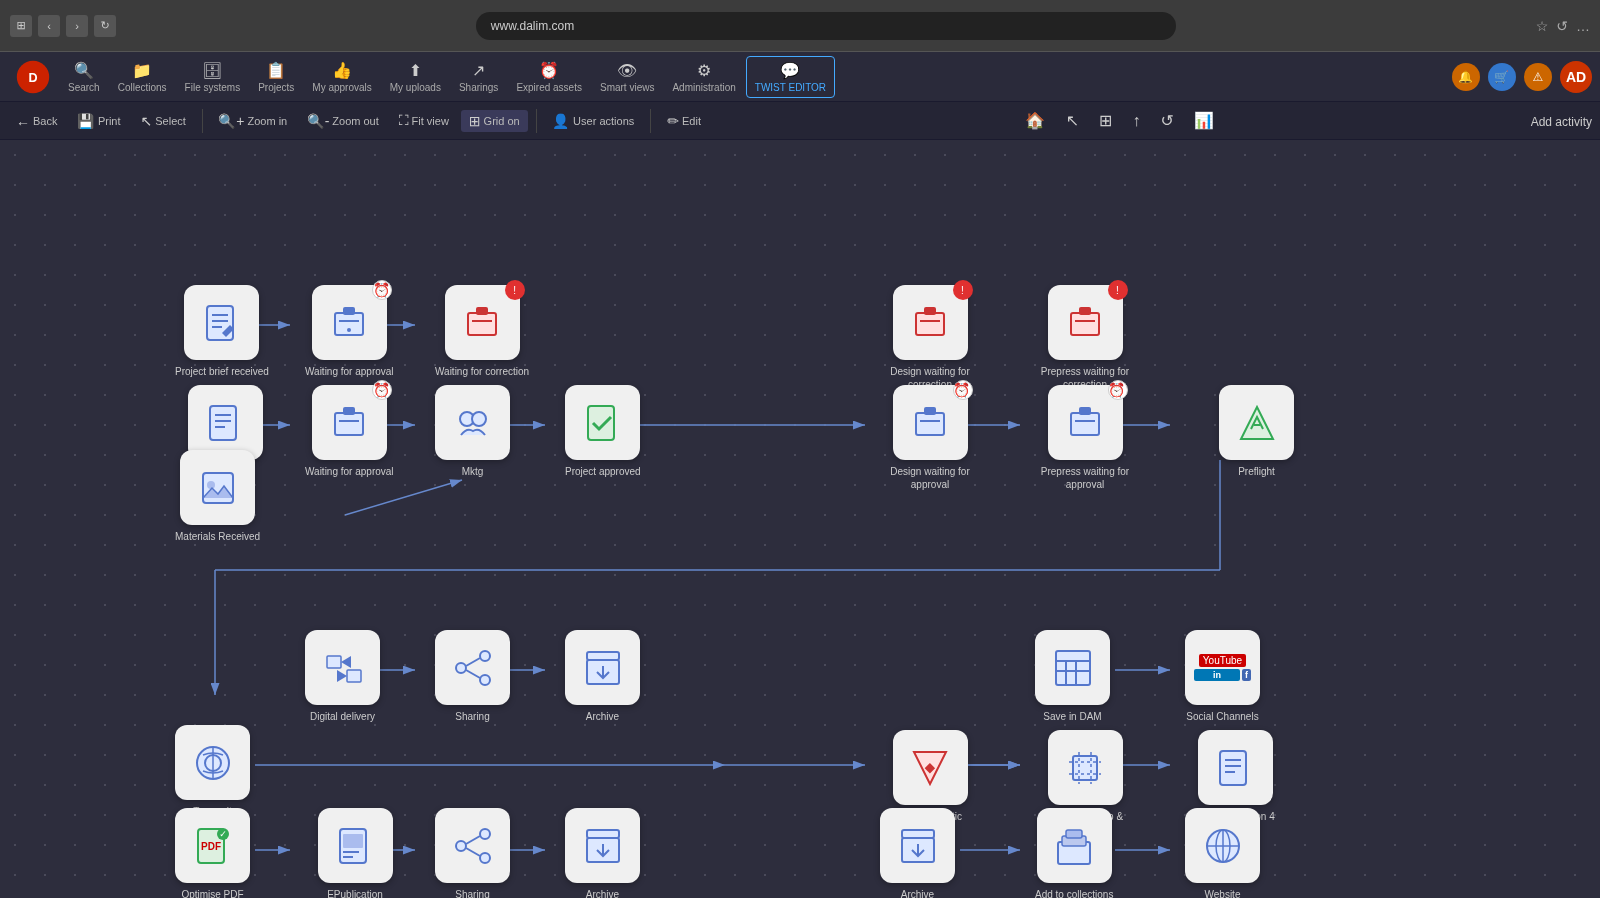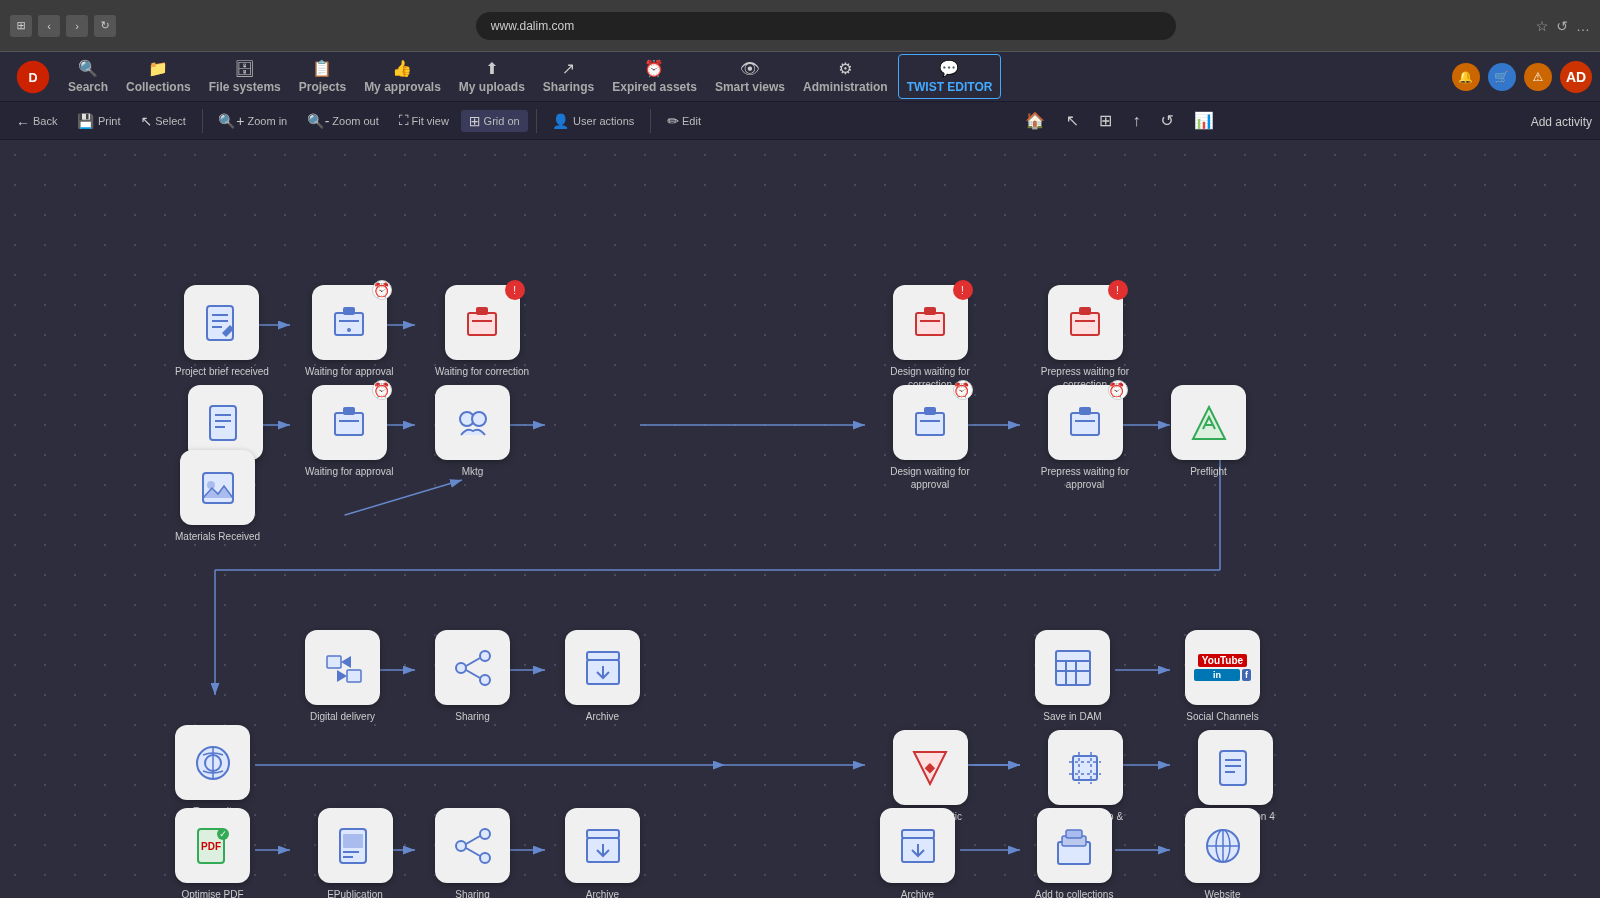--- a/index.html
+++ b/index.html
@@ -32,21 +32,21 @@
       border-bottom: 1px solid #1a1a2e;
     }
     .app-logo { width: 50px; display: flex; align-items: center; justify-content: center; }
     .app-logo svg { width: 36px; height: 36px; }
     .toolbar-item {
       display: flex; flex-direction: column; align-items: center; justify-content: center;
       padding: 4px 8px; color: #ccc; font-size: 9px; cursor: pointer; min-width: 45px; gap: 2px;
       border-radius: 4px;
     }
     .toolbar-icon { font-size: 16px; }
-    .toolbar-label { font-size: 12px; color: #aaa; font-weight: bold; }
+    .toolbar-label { font-size: 10px; color: #aaa; }
 
     
     .secondary-toolbar {
       background: #252535;
       height: 38px;
       display: flex;
       align-items: center;
       padding: 0 8px;
       gap: 4px;
       border-bottom: 1px solid #1a1a2e;
@@ -400,20 +400,29 @@
     <div class="node-icon">
       <svg width="40" height="40" viewBox="0 0 40 40">
           <circle cx="14" cy="16" r="7" fill="#dde8ff" stroke="#5577cc" stroke-width="2"></circle>
           <circle cx="26" cy="16" r="7" fill="#dde8ff" stroke="#5577cc" stroke-width="2"></circle>
           <path d="M8 32 Q14 24 20 28 Q26 24 32 32" fill="#dde8ff" stroke="#5577cc" stroke-width="2"></path>
         </svg>
     </div>
     <span class="node-label">Mktg</span>
   </div>
 
+  <div class="node" style="left:565px; top:245px;">
+    <div class="node-icon">
+      <svg width="40" height="40" viewBox="0 0 40 40">
+          <rect x="5" y="3" width="26" height="34" rx="3" fill="#ddf0e0" stroke="#33aa55" stroke-width="2"></rect>
+          <polyline points="10,20 16,26 28,14" fill="none" stroke="#33aa55" stroke-width="3"></polyline>
+        </svg>
+    </div>
+    <span class="node-label">Project approved</span>
+  </div>
 
   <div class="node" style="left:880px; top:245px;">
     <div class="node-icon">
       <div class="badge badge-clock" style="position:absolute;top:-5px;right:-5px;font-size:14px;">⏰</div>
       <svg width="40" height="40" viewBox="0 0 40 40">
           <rect x="6" y="10" width="28" height="22" rx="2" fill="#dde8ff" stroke="#5577cc" stroke-width="2"></rect>
           <line x1="10" y1="18" x2="30" y2="18" stroke="#5577cc" stroke-width="2"></line>
           <rect x="14" y="4" width="12" height="8" rx="2" fill="#5577cc"></rect>
         </svg>
     </div>
@@ -425,21 +434,21 @@
       <div class="badge badge-clock" style="position:absolute;top:-5px;right:-5px;font-size:14px;">⏰</div>
       <svg width="40" height="40" viewBox="0 0 40 40">
           <rect x="6" y="10" width="28" height="22" rx="2" fill="#dde8ff" stroke="#5577cc" stroke-width="2"></rect>
           <line x1="10" y1="18" x2="30" y2="18" stroke="#5577cc" stroke-width="2"></line>
           <rect x="14" y="4" width="12" height="8" rx="2" fill="#5577cc"></rect>
         </svg>
     </div>
     <span class="node-label">Prepress waiting for approval</span>
   </div>
 
-  <div class="node" style="left:1171px; top:245px;">
+  <div class="node" style="left:1219px; top:245px;">
     <div class="node-icon">
       <svg width="40" height="40" viewBox="0 0 40 40">
           <polygon points="20,4 36,36 4,36" fill="#ddf0e0" stroke="#33aa55" stroke-width="2"></polygon>
           <polyline points="14,26 20,14 26,26" fill="none" stroke="#33aa55" stroke-width="2"></polyline>
           <line x1="17" y1="22" x2="23" y2="22" stroke="#33aa55" stroke-width="2"></line>
         </svg>
     </div>
     <span class="node-label">Preflight</span>
   </div>
 
@@ -500,21 +509,21 @@
           <line x1="13" y1="13" x2="13" y2="37" stroke="#5577cc" stroke-width="2"></line>
           <line x1="23" y1="13" x2="23" y2="37" stroke="#5577cc" stroke-width="2"></line>
         </svg>
     </div>
     <span class="node-label">Save in DAM</span>
   </div>
 
   <div class="node" style="left:1185px; top:490px;">
     <div class="node-icon">
       <div style="display:flex;flex-direction:column;align-items:center;gap:2px;">
-        <div style="background:#cc0000;color:white;font-size:10px;padding:1px 4px;border-radius:2px;font-weight:bold;">You<span style="color:#fff;">Tube</span></div>
+        <div style="background:#cc0000;color:white;font-size:10px;padding:1px 4px;border-radius:2px;font-weight:normal;">You<span style="color:#fff;">Tube</span></div>
         <div style="display:flex;gap:2px;">
           <div style="background:#0077b5;color:white;font-size:9px;padding:1px 19px;border-radius:2px;font-weight:bold;">in</div>
           <div style="background:#4267B2;color:white;font-size:9px;padding:1px 3px;border-radius:2px;font-weight:bold;">f</div>
         </div>
       </div>
     </div>
     <span class="node-label">Social Channels</span>
   </div>
 
   <div class="node" style="left:175px; top:585px;">

